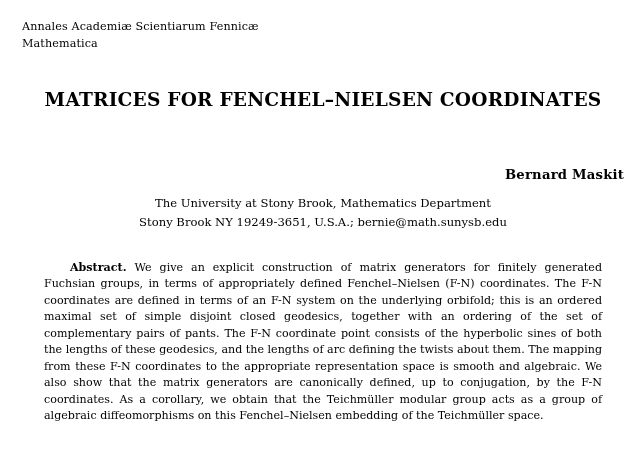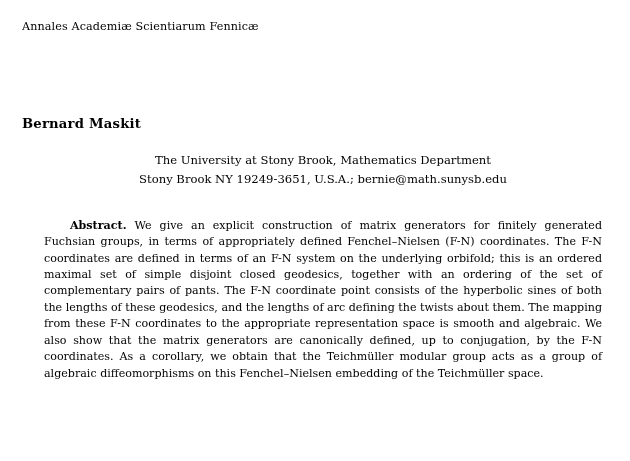--- a/index.html
+++ b/index.html
@@ -34,28 +34,28 @@
   .title {
     margin-top: 36px;
     text-align: center;
     font-family: "DejaVu Serif", "Liberation Serif", serif;
     font-weight: bold;
     font-size: 18.6px;
     letter-spacing: 0.2px;
     white-space: nowrap;
   }
   .author {
-    margin-top: 81px;
-    text-align: left;
+    margin-top: 57px;
+    text-align: right;
     font-weight: bold;
     font-size: 13.2px;
     letter-spacing: 0.2px;
   }
   .affil {
-    margin-top: 20px;
+    margin-top: 12px;
     text-align: center;
     font-size: 11.6px;
     line-height: 1.65;
   }
   .affil .affil-line {
     display: block;
   }
   .abstract {
     margin-top: 28px;
     margin-left: 22px;
@@ -74,22 +74,24 @@
     width: 26px;
   }
 </style>
 </head>
 <body>
 
 <div class="page">
 
   <div class="journal-block">
     <span class="journal-line">Annales Academiæ Scientiarum Fennicæ</span>
+    <span class="journal-line">Mathematica</span>
   </div>
 
+  <div class="title">MATRICES FOR FENCHEL–NIELSEN COORDINATES</div>
 
   <div class="author">Bernard Maskit</div>
 
   <div class="affil">
     <span class="affil-line">The University at Stony Brook, Mathematics Department</span>
     <span class="affil-line">Stony Brook NY 19249-3651, U.S.A.; bernie@math.sunysb.edu</span>
   </div>
 
   <div class="abstract">
     <span class="abs-indent"></span><span class="abstract-lead">Abstract.</span>

